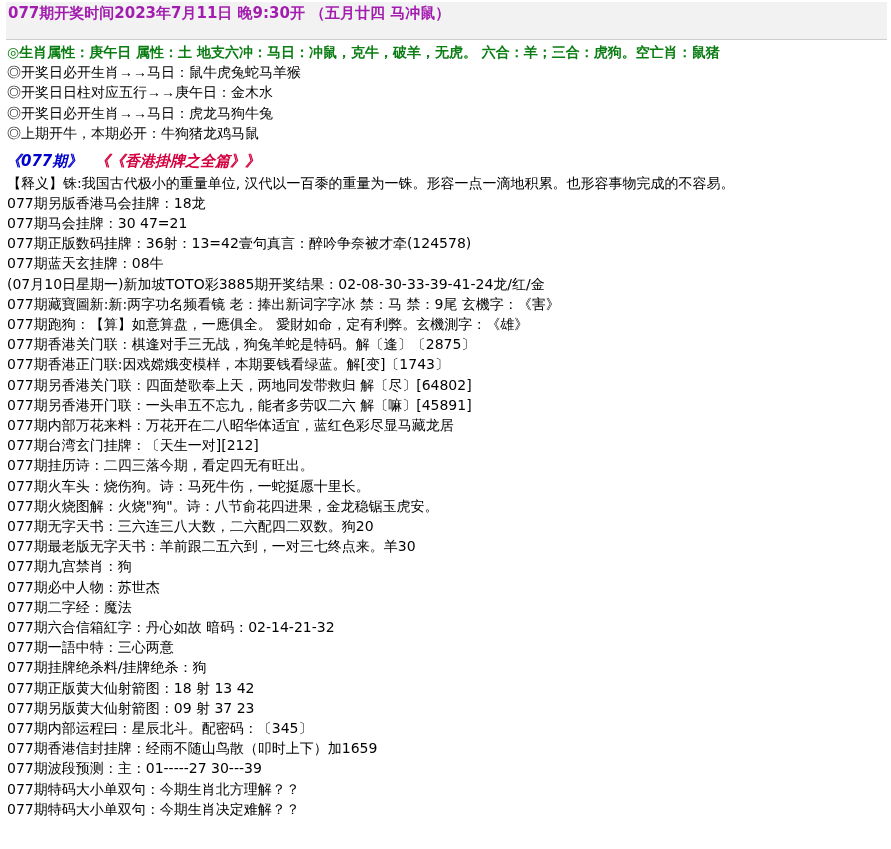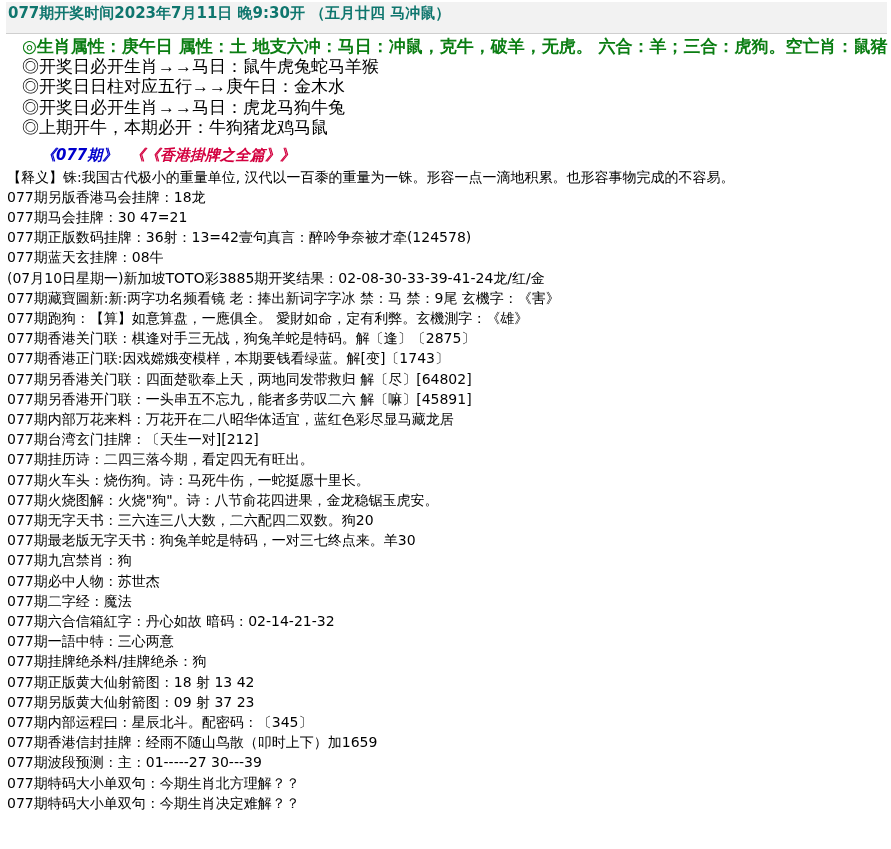--- a/index.html
+++ b/index.html
@@ -13,35 +13,34 @@
     font-family: "DejaVu Sans", "Liberation Sans", sans-serif;
     color: #000000;
   }
   .page {
     width: 891px;
     box-sizing: border-box;
     padding: 2px 4px 4px 6px;
   }
   .header-bar {
     background: #f2f2f2;
-    color: #0f766e;
+    color: #a21caf;
     font-size: 15px;
     font-weight: bold;
     line-height: 20px;
-    padding: 1px 2px 10px 2px;
+    padding: 1px 2px 16px 2px;
     white-space: nowrap;
     border-bottom: 1px solid #cfcfcf;
   }
   .line {
-    font-size: 17px;
+    font-size: 14px;
     line-height: 20.5px;
     white-space: nowrap;
     padding: 0 0 0 1px;
     letter-spacing: 0px;
-    margin-left: 15px;
   }
   .green {
     color: #0a7d12;
     font-weight: bold;
   }
   .black {
     color: #000000;
     font-family: Liberation Serif, serif;
   }
   .sep {
@@ -50,21 +49,20 @@
   .title-row {
     font-size: 15px;
     line-height: 22px;
     white-space: nowrap;
     padding-top: 2px;
     padding-bottom: 1px;
   }
   .title-left {
     color: #0000cc;
     font-weight: bold;
-    margin-left: 35px;
   }
   .title-right {
     color: #d3003f;
     font-weight: bold;
     margin-left: 8px;
   }
   .body-line {
     font-size: 14px;
     line-height: 20.2px;
     white-space: nowrap;
@@ -111,21 +109,21 @@
   <div class="body-line">077期香港关门联：棋逢对手三无战，狗兔羊蛇是特码。解〔逢〕〔2875〕</div>
   <div class="body-line">077期香港正门联:因戏嫦娥变模样，本期要钱看绿蓝。解[变]〔1743〕</div>
   <div class="body-line">077期另香港关门联：四面楚歌奉上天，两地同发带救归 解〔尽〕[64802]</div>
   <div class="body-line">077期另香港开门联：一头串五不忘九，能者多劳叹二六 解〔嘛〕[45891]</div>
   <div class="body-line">077期内部万花来料：万花开在二八昭华体适宜，蓝红色彩尽显马藏龙居</div>
   <div class="body-line">077期台湾玄门挂牌：〔天生一对][212]</div>
   <div class="body-line">077期挂历诗：二四三落今期，看定四无有旺出。</div>
   <div class="body-line">077期火车头：烧伤狗。诗：马死牛伤，一蛇挺愿十里长。</div>
   <div class="body-line">077期火烧图解：火烧"狗"。诗：八节俞花四进果，金龙稳锯玉虎安。</div>
   <div class="body-line">077期无字天书：三六连三八大数，二六配四二双数。狗20</div>
-  <div class="body-line">077期最老版无字天书：狗兔羊蛇是特码，一对三七终点来。羊30</div>
+  <div class="body-line">077期最老版无字天书：羊前跟二五六到，一对三七终点来。羊30</div>
   <div class="body-line">077期九宫禁肖：狗</div>
   <div class="body-line">077期必中人物：苏世杰</div>
   <div class="body-line">077期二字经：魔法</div>
   <div class="body-line">077期六合信箱紅字：丹心如故  暗码：02-14-21-32</div>
   <div class="body-line">077期一語中特：三心两意</div>
   <div class="body-line">077期挂牌绝杀料/挂牌绝杀：狗</div>
   <div class="body-line">077期正版黄大仙射箭图：18  射  13  42</div>
   <div class="body-line">077期另版黄大仙射箭图：09  射  37  23</div>
   <div class="body-line">077期内部运程曰：星辰北斗。配密码：〔345〕</div>
   <div class="body-line">077期香港信封挂牌：经雨不随山鸟散（叩时上下）加1659</div>

